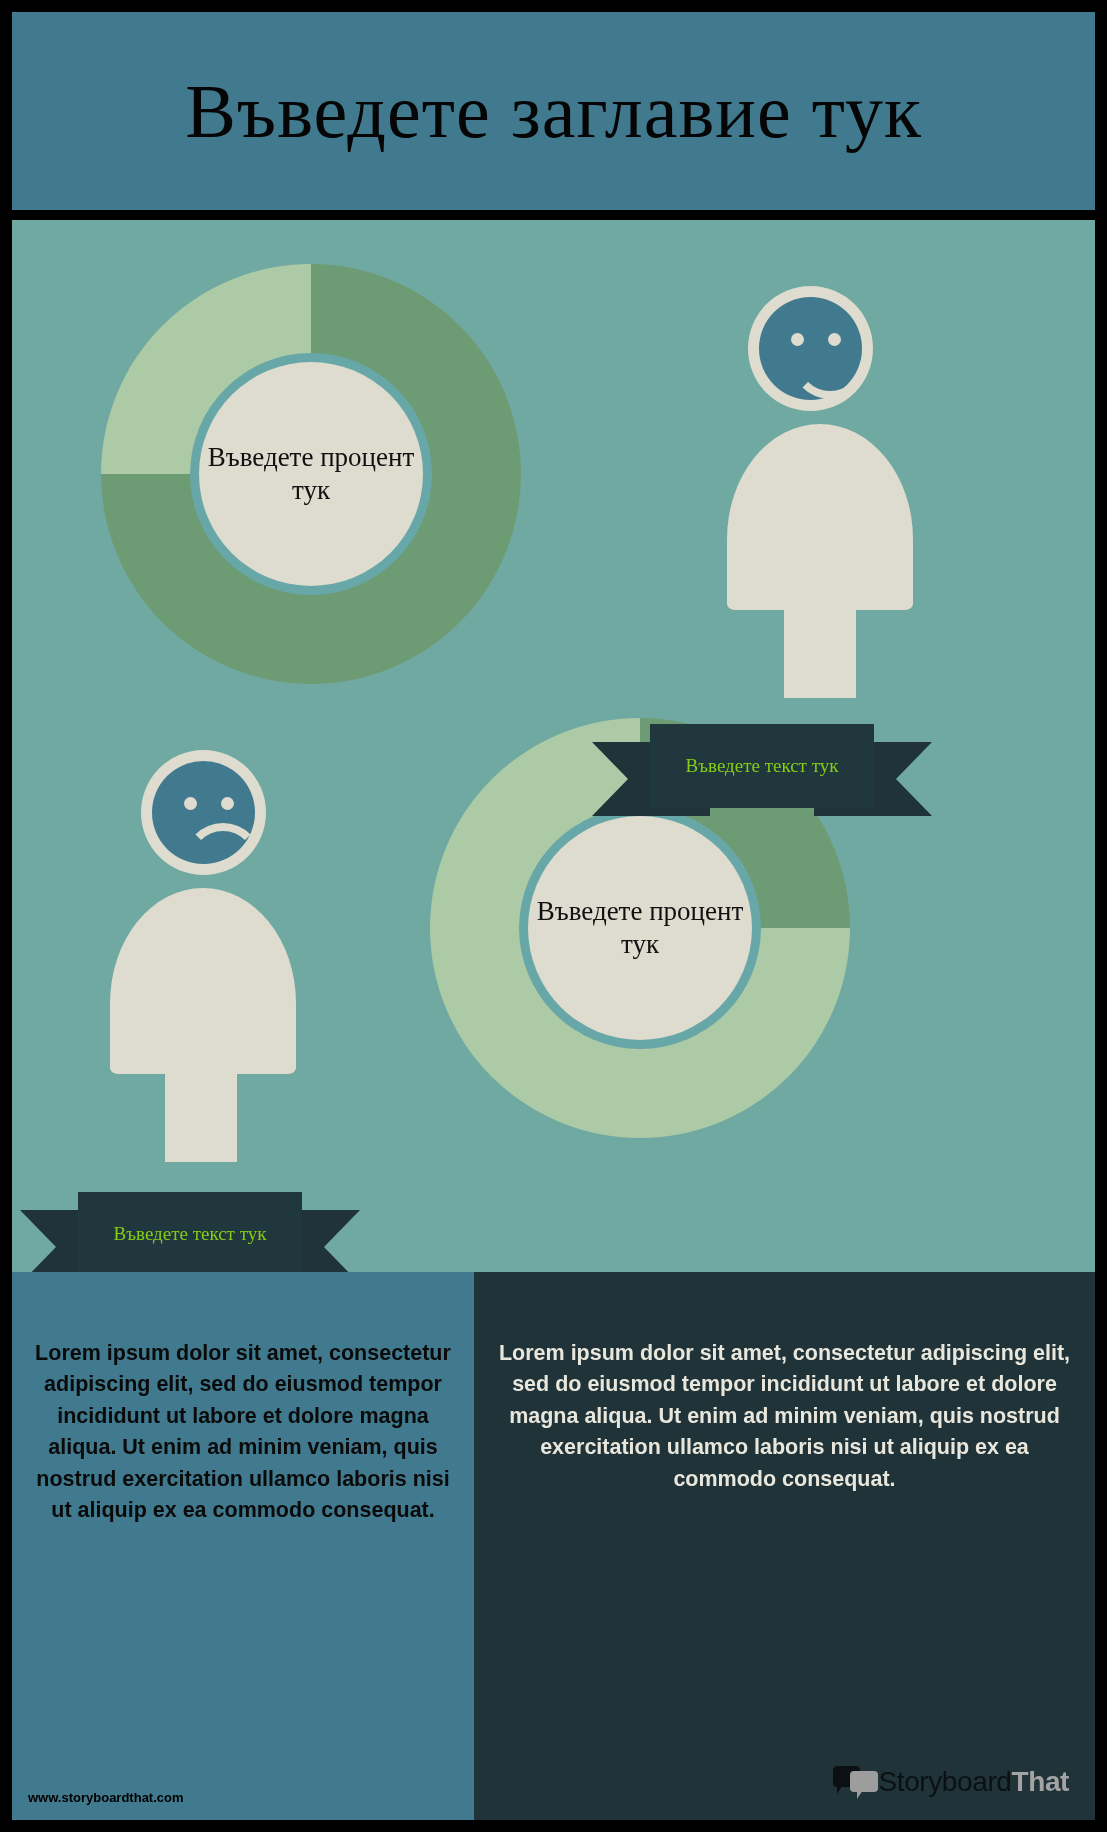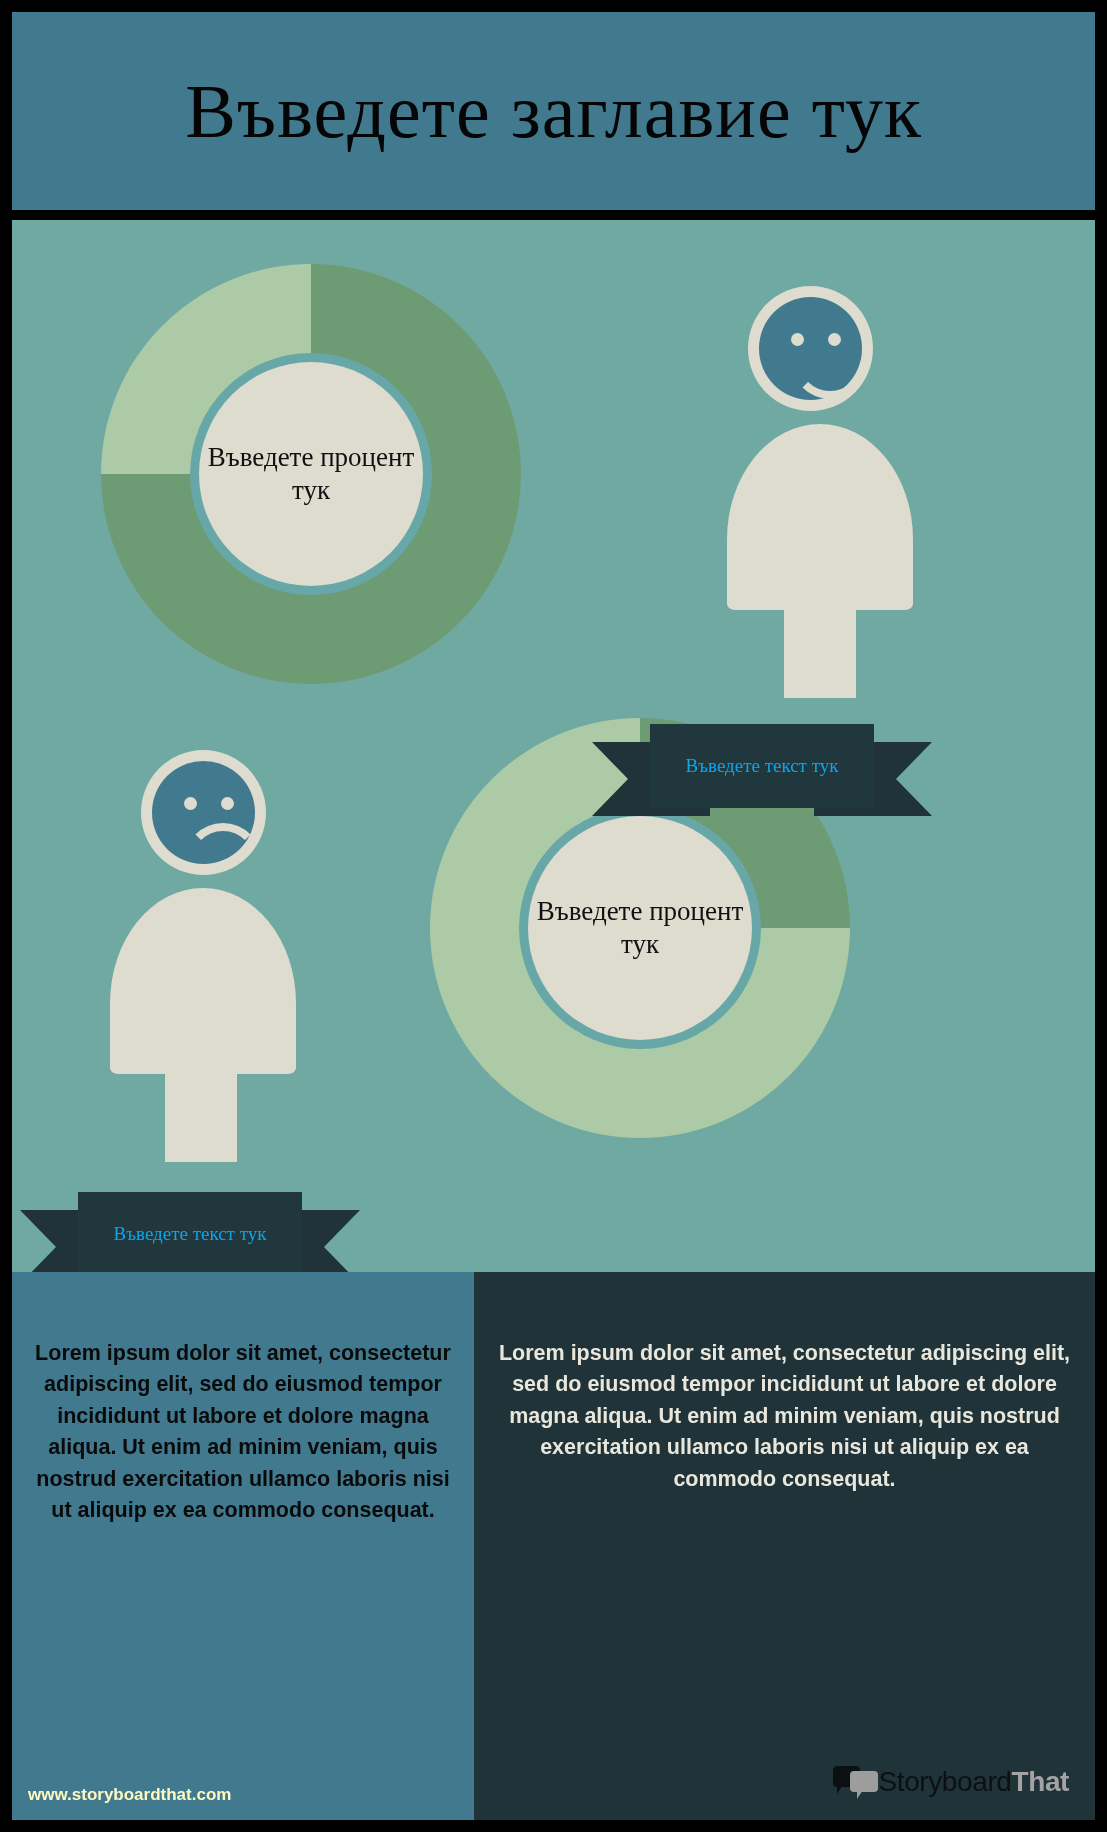--- a/index.html
+++ b/index.html
@@ -196,21 +196,21 @@
     left: 58px;
     right: 58px;
     top: 0;
     height: 84px;
     background: #21373e;
     display: flex;
     align-items: center;
     justify-content: center;
     font-family: "Liberation Serif", "DejaVu Serif", serif;
     font-size: 19px;
-    color: #0ea5e9;
+    color: #84cc16;
     white-space: nowrap;
   }
 
   #ribbon-happy { left: 580px; top: 504px; width: 340px; }
   #ribbon-sad   { left: 8px;   top: 972px; width: 340px; }
 
   
   #footer {
     position: absolute;
     left: 12px;
@@ -241,22 +241,22 @@
   }
   #footer-left .footer-text  { color: #0a0a0a; }
   #footer-right .footer-text { color: #e9e7dc; }
 
   #site-url {
     position: absolute;
     left: 16px;
     bottom: 15px;
     font-family: "Liberation Sans", sans-serif;
     font-weight: bold;
-    font-size: 17px;
-    color: #fef9c3;
+    font-size: 13px;
+    color: #000000;
     white-space: nowrap;
   }
 
   
   #sbt-logo {
     position: absolute;
     right: 26px;
     bottom: 22px;
     display: flex;
     align-items: center;

